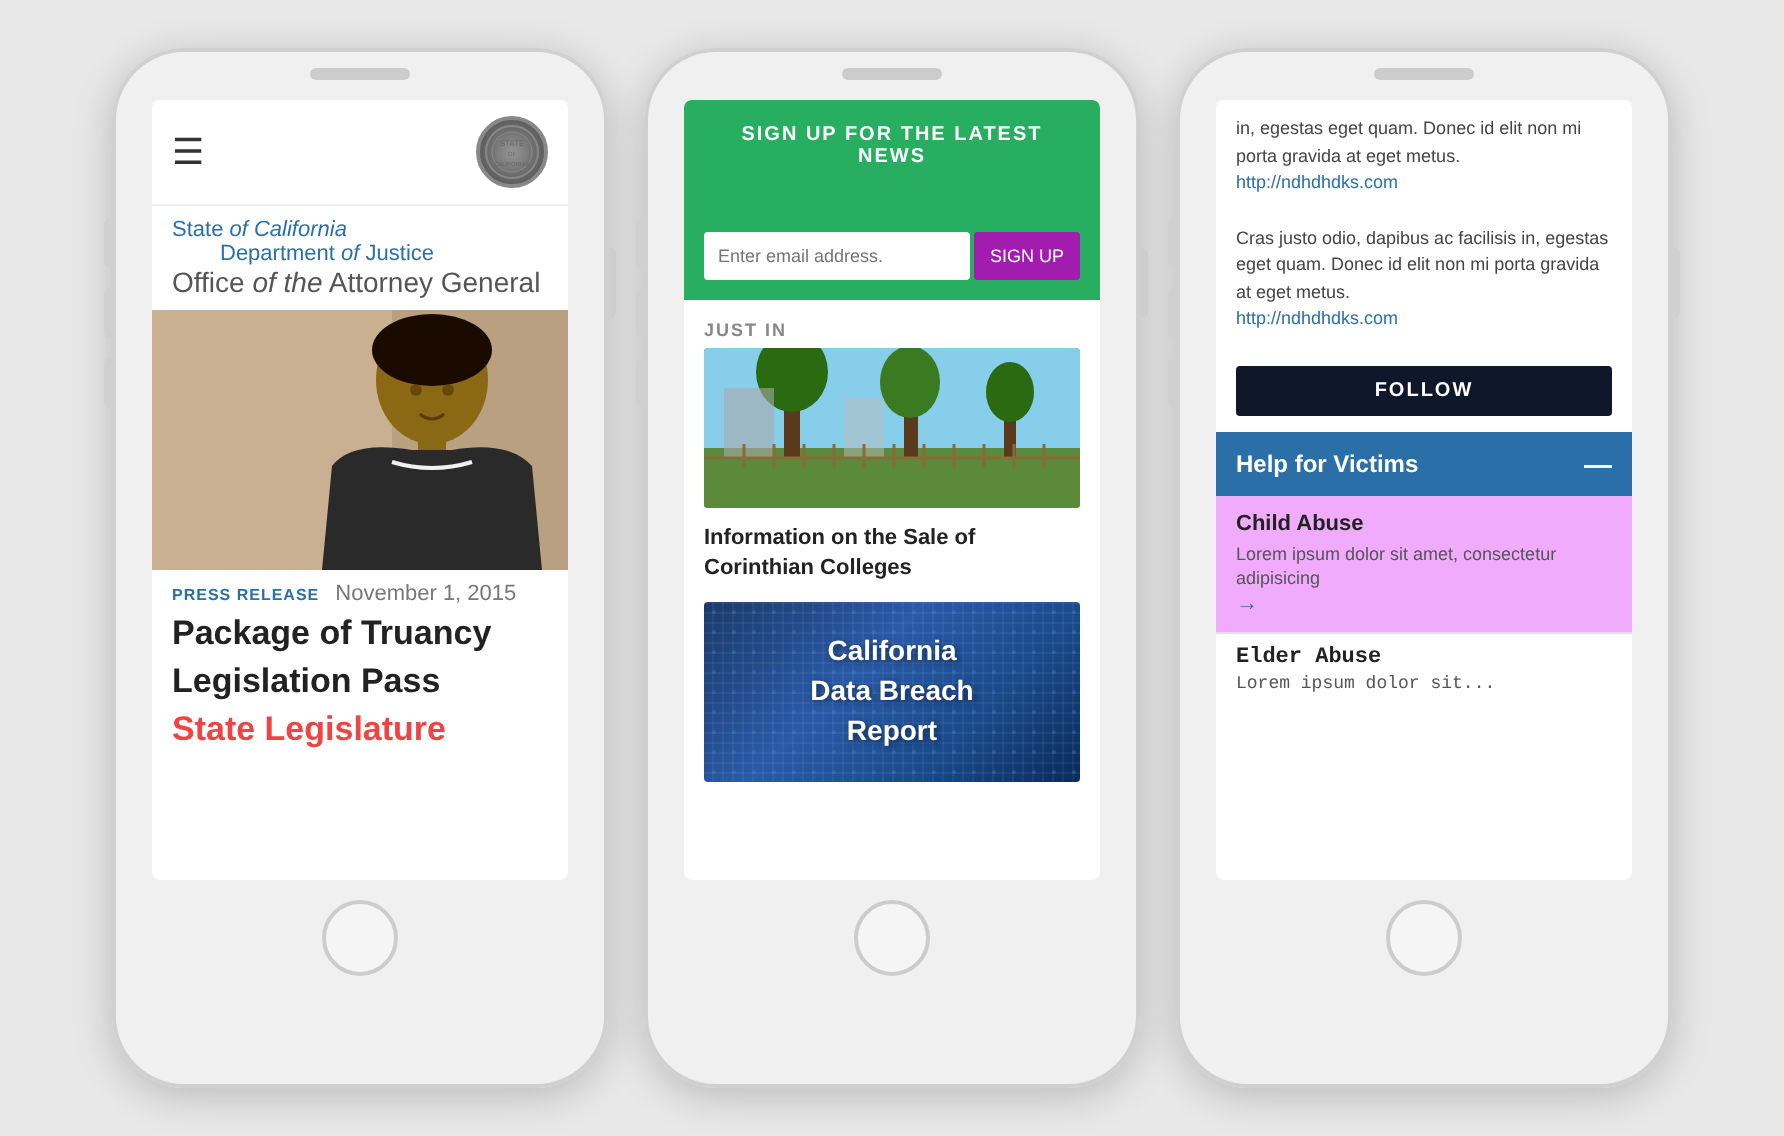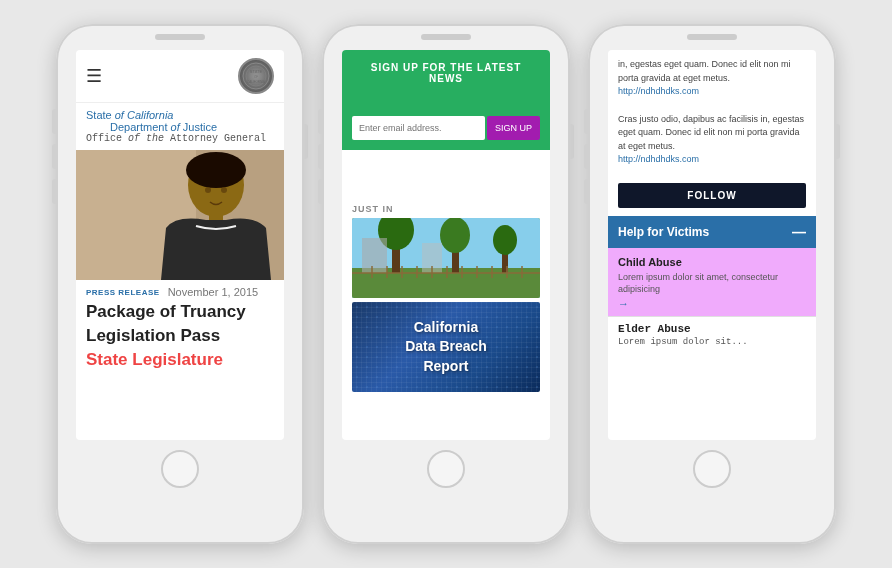--- a/index.html
+++ b/index.html
@@ -137,23 +137,22 @@
     }
     .p1-title-line2 {
       font-size: 11px;
       color: #2a6fa8;
       padding-left: 24px;
     }
     .p1-title-line2 em {
       font-style: italic;
     }
     .p1-title-line3 {
-      font-size: 10px;
+      font-size: 14px;
       color: #555;
-      font-family: Liberation Mono, monospace;
     }
     .p1-title-line3 em {
       font-style: italic;
     }
     .p1-image {
       width: 100%;
       height: 130px;
       background: #8a7a6a;
       position: relative;
       overflow: hidden;
@@ -228,21 +227,20 @@
       cursor: pointer;
       text-transform: uppercase;
     }
     .p2-just-in {
       padding: 10px 10px 4px;
       font-size: 9px;
       font-weight: bold;
       color: #888;
       text-transform: uppercase;
       letter-spacing: 1px;
-      margin-top: 44px;
     }
     .p2-article-image {
       width: calc(100% - 20px);
       margin: 0 10px;
       height: 80px;
       background: linear-gradient(135deg, #5a8a3a 0%, #3a6a20 40%, #7aaa50 70%, #6a9a40 100%);
       border-radius: 2px;
       overflow: hidden;
       position: relative;
     }
@@ -474,20 +472,23 @@
           <line x1="80" y1="48" x2="80" y2="60" stroke="#8a6a3a" stroke-width="1.5"></line>
           <line x1="95" y1="48" x2="95" y2="60" stroke="#8a6a3a" stroke-width="1.5"></line>
           <line x1="110" y1="48" x2="110" y2="60" stroke="#8a6a3a" stroke-width="1.5"></line>
           <line x1="125" y1="48" x2="125" y2="60" stroke="#8a6a3a" stroke-width="1.5"></line>
           <line x1="140" y1="48" x2="140" y2="60" stroke="#8a6a3a" stroke-width="1.5"></line>
           <line x1="155" y1="48" x2="155" y2="60" stroke="#8a6a3a" stroke-width="1.5"></line>
           <line x1="170" y1="48" x2="170" y2="60" stroke="#8a6a3a" stroke-width="1.5"></line>
         </svg>
       </div>
 
+      <div class="p2-article-title">
+        <span>Information on the Sale of<br>Corinthian Colleges</span>
+      </div>
 
       <div class="p2-card-image">
         <div class="data-pattern"></div>
         <svg width="188" height="90" style="position:absolute;top:0;left:0;opacity:0.3;">
           <defs>
             <pattern id="grid" width="10" height="10" patternUnits="userSpaceOnUse">
               <circle cx="5" cy="5" r="1" fill="#4a8adf"></circle>
             </pattern>
           </defs>
           <rect width="188" height="90" fill="url(#grid)"></rect>

